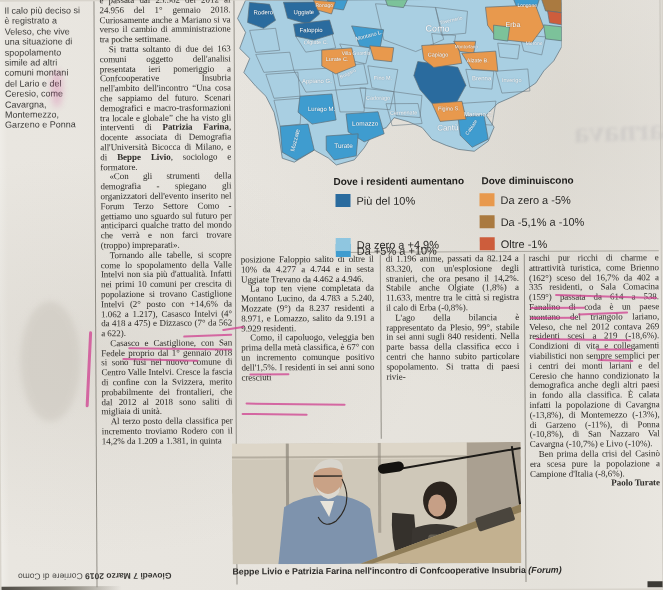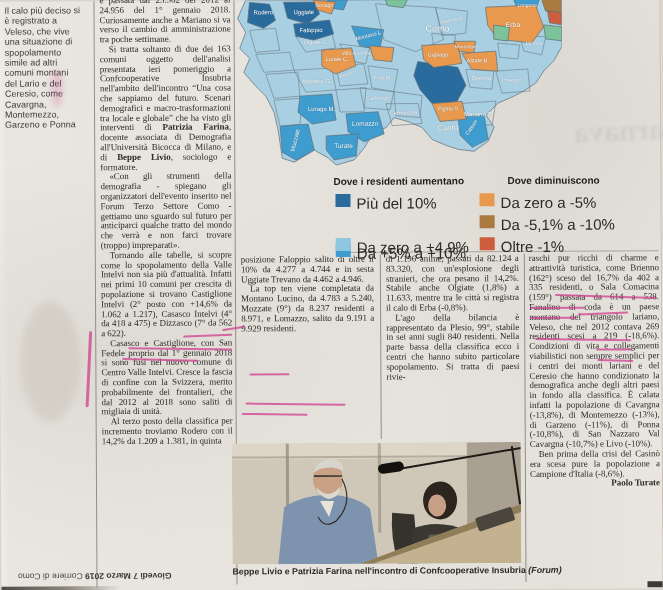--- a/index.html
+++ b/index.html
@@ -15,21 +15,21 @@
     font-size:9px;line-height:9.8px;color:#2e2c29;text-align:justify;letter-spacing:-0.05px;}
   .serifcol p{margin:0;text-indent:9px;}
   .serifcol p.noindent{text-indent:0;}
   .serifcol b{font-weight:bold;}
   #callout{position:absolute;left:6px;top:4px;width:76px;font-size:9px;line-height:10.4px;
     color:#3e3d3b;font-family:"Liberation Sans",sans-serif;}
   
   .leg-head{position:absolute;font-weight:bold;font-size:10px;color:#21201e;}
   .leg-item{position:absolute;height:13px;}
   .leg-sw{position:absolute;left:0;top:0;width:15px;height:13px;}
-  .leg-lab{position:absolute;left:21px;top:1px;font-size:15px;color:#2a2927;white-space:nowrap;}
+  .leg-lab{position:absolute;left:21px;top:1px;font-size:11px;color:#2a2927;white-space:nowrap;}
   
   #map{position:absolute;left:237px;top:0;width:326px;height:170px;}
   .maplab{position:absolute;color:#fff;text-shadow:0 0 1px rgba(20,40,60,.55);white-space:nowrap;
     font-family:"Liberation Sans",sans-serif;transform-origin:left center;}
   
   #photo{position:absolute;left:231px;top:443px;width:289px;height:121px;overflow:hidden;}
   #caption{position:absolute;left:231px;top:566px;width:300px;font-size:8.8px;font-weight:600;
     color:#2c2b29;white-space:nowrap;}
   #caption i{font-style:italic;font-weight:600;}
   
@@ -66,20 +66,21 @@
     <p><span>Si tratta soltanto di due dei 163 comuni oggetto dell'analisi presentata ieri pomeriggio a Confcooperative Insubria nell'ambito dell'incontro “Una cosa che sappiamo del futuro. Scenari demografici e macro-trasformazioni tra locale e globale” che ha visto gli interventi di </span><b>Patrizia Farina</b><span>, docente associata di Demografia all'Università Bicocca di Milano, e di </span><b>Beppe Livio</b><span>, sociologo e formatore.</span></p>
     <p>«Con gli strumenti della demografia - spiegano gli organizzatori dell'evento inserito nel Forum Terzo Settore Como - gettiamo uno sguardo sul futuro per anticiparci qualche tratto del mondo che verrà e non farci trovare (troppo) impreparati».</p>
     <p>Tornando alle tabelle, si scopre come lo spopolamento della Valle Intelvi non sia più d'attualità. Infatti nei primi 10 comuni per crescita di popolazione si trovano Castiglione Intelvi (2° posto con +14,6% da 1.062 a 1.217), Casasco Intelvi (4° da 418 a 475) e Dizzasco (7° da 562 a 622).</p>
     <p>Casasco e Castiglione, con San Fedele proprio dal 1° gennaio 2018 si sono fusi nel nuovo comune di Centro Valle Intelvi. Cresce la fascia di confine con la Svizzera, merito probabilmente dei frontalieri, che dal 2012 al 2018 sono saliti di migliaia di unità.</p>
     <p>Al terzo posto della classifica per incremento troviamo Rodero con il 14,2% da 1.209 a 1.381, in quinta</p>
   </div>
 
   <div class="serifcol" style="left:241px;top:255px;width:133px;">
     <p class="noindent">posizione Faloppio salito di oltre il 10% da 4.277 a 4.744 e in sesta Uggiate Trevano da 4.462 a 4.946.</p>
     <p>La top ten viene completata da Montano Lucino, da 4.783 a 5.240, Mozzate (9°) da 8.237 residenti a 8.971, e Lomazzo, salito da 9.191 a 9.929 residenti.</p>
+    <p>Como, il capoluogo, veleggia ben prima della metà classifica, è 67° con un incremento comunque positivo dell'1,5%. I residenti in sei anni sono cresciuti</p>
   </div>
 
   <div class="serifcol" style="left:386px;top:255px;width:133px;">
     <p class="noindent">di 1.196 anime, passati da 82.124 a 83.320, con un'esplosione degli stranieri, che ora pesano il 14,2%. Stabile anche Olgiate (1,8%) a 11.633, mentre tra le città si registra il calo di Erba (-0,8%).</p>
     <p>L'ago della bilancia è rappresentato da Plesio, 99°, stabile in sei anni sugli 840 residenti. Nella parte bassa della classifica ecco i centri che hanno subito particolare spopolamento. Si tratta di paesi rivie-</p>
   </div>
 
   <div class="serifcol" style="left:529px;top:255px;width:130px;">
     <p class="noindent">raschi pur ricchi di charme e attrattività turistica, come Brienno (162°) sceso del 16,7% da 402 a 335 residenti, o Sala Comacina (159°) passata da 614 a 538. Fanalino di coda è un paese montano del triangolo lariano, Veleso, che nel 2012 contava 269 residenti scesi a 219 (-18,6%). Condizioni di vita e collegamenti viabilistici non sempre semplici per i centri dei monti lariani e del Ceresio che hanno condizionato la demografica anche degli altri paesi in fondo alla classifica. È calata infatti la popolazione di Cavargna (-13,8%), di Montemezzo (-13%), di Garzeno (-11%), di Ponna (-10,8%), di San Nazzaro Val Cavargna (-10,7%) e Livo (-10%).</p>
     <p>Ben prima della crisi del Casinò era scesa pure la popolazione a Campione d'Italia (-8,6%).</p>
@@ -188,21 +189,21 @@
     <span class="maplab" style="left:202px;top:106px;font-size:5.5px;">Figino S.</span>
     <span class="maplab" style="left:228px;top:112px;font-size:6px;">Mariano C.</span>
     <span class="maplab" style="left:230px;top:132px;font-size:5px;transform:rotate(-55deg);">Cabiate</span>
     <span class="maplab" style="left:204px;top:20px;font-size:5px;transform:rotate(-12deg);">Tavernerio</span>
     <span class="maplab" style="left:282px;top:3px;font-size:5px;">Longone</span>
     <span class="maplab" style="left:290px;top:41px;font-size:5px;">Merone</span>
   </div>
 
   <div>
     <div class="leg-head" style="left:334px;top:176px;">Dove i residenti aumentano</div>
-    <div class="leg-head" style="left:508px;top:176px;">Dove diminuiscono</div>
+    <div class="leg-head" style="left:482px;top:176px;">Dove diminuiscono</div>
 
     <div class="leg-item" style="left:336px;top:194px;">
       <span class="leg-sw" style="background: rgb(42, 107, 158);"></span>
       <span class="leg-lab">Più del 10%</span>
     </div>
     <div class="leg-item" style="left:336px;top:216px;margin-top:28px;">
       <span class="leg-sw" style="background: rgb(63, 156, 207);"></span>
       <span class="leg-lab">Da +5% a +10%</span>
     </div>
     <div class="leg-item" style="left:336px;top:238px;">

